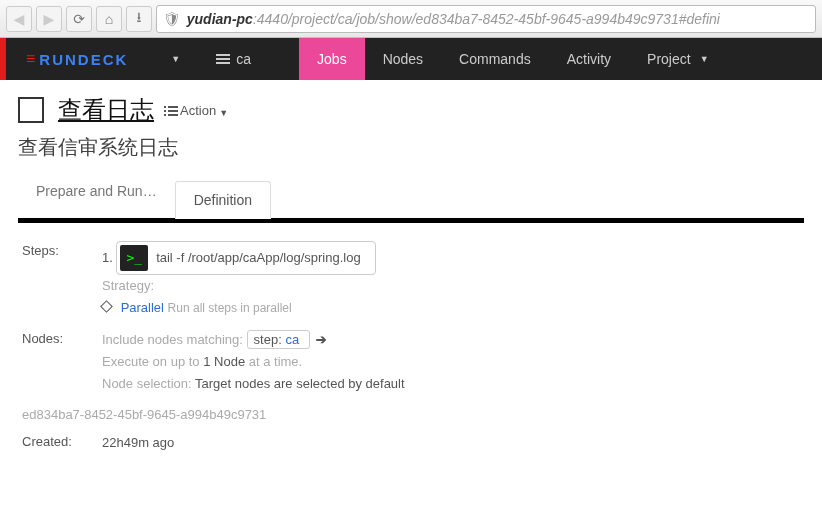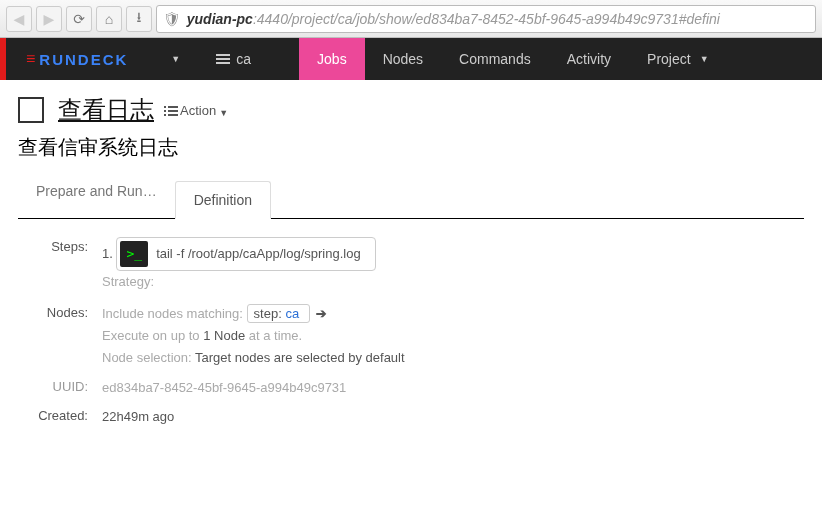--- a/index.html
+++ b/index.html
@@ -28,31 +28,31 @@
 
 
 .page { padding: 14px 18px; }
 .title-row { display:flex; align-items:center; gap:14px; }
 .title-icon { width:26px; height:26px; border:2px solid #333; display:inline-block;}
 .title-text { font-size:24px; color:#111; text-decoration:underline; }
 .action-drop { font-size:13px; color:#555; display:flex; align-items:flex-end; cursor:pointer;}
 .bullets { display:inline-block; width:12px;}
 .bullets i { display:block; width:10px; height:2px; background:#555; margin:2px 0; position:relative;}
 .bullets i::before { content:''; position:absolute; left:-4px; top:0; width:2px; height:2px; background:#555;}
-.subtitle { color:#000000; font-size:20px; margin:8px 0 12px; font-weight:300;}
+.subtitle { color:#404040; font-size:20px; margin:8px 0 12px; font-weight:300;}
 
 
-.tabs { display:flex; border-bottom:1px solid #000000; }
+.tabs { display:flex; border-bottom:5px solid #000000; }
 .tab { padding:10px 18px; color:#777; cursor:pointer; font-size:14px;}
 .tab.active { border:1px solid #ddd; border-bottom:1px solid #fff; border-radius:3px 3px 0 0; margin-bottom:-1px; color:#555;margin-top:8px;}
 
 
 .def { padding: 18px 4px 0; }
 .row { display:flex; margin-bottom:6px; }
-.label { width:80px; text-align:right; color:#999; padding-right:14px; padding-top:2px;}
+.label { width:80px; color:#999; padding-right:14px; padding-top:2px;}
 .label.dark { color:#555; }
 .content { flex:1; color:#555; line-height:1.7;}
 .stepbox { display:inline-flex; align-items:center; border:1px solid #ccc; border-radius:4px; padding:3px 14px 3px 3px; font-family: Menlo, Consolas, monospace; font-size:13px;}
 .prompt { background:#222; color:#0f0; padding:2px 6px; border-radius:2px; margin-right:8px; font-family:monospace;}
 .muted { color:#aaa; }
 .linkish { color:#2a6fd6; cursor:pointer;}
 .diamond { display:inline-block; width:9px; height:9px; border:1px solid #555; transform:rotate(45deg); margin-right:6px; vertical-align:1px;}
 .chip { border:1px solid #ccc; border-radius:3px; padding:1px 6px; font-size:13px;}
 .chip .v { color:#2a6fd6; }
 .arrow { font-weight:bold; margin-left:6px;}
@@ -133,20 +133,25 @@
   <div class="def">
     <div class="row">
       <div class="label dark">Steps:</div>
       <div class="content">
         <span>1.</span>
         <span class="stepbox">
           <span class="prompt">&gt;_</span>
           <span>tail -f /root/app/caApp/log/spring.log</span>
         </span>
         <div class="muted">Strategy:</div>
+        <div>
+          <span class="diamond"></span>
+          <span class="linkish">Parallel</span>
+          <span class="muted small">Run all steps in parallel</span>
+        </div>
       </div>
     </div>
 
     <div class="row" style="margin-top:10px;">
       <div class="label dark">Nodes:</div>
       <div class="content">
         <div>
           <span class="muted">Include nodes matching:</span>
           <span class="chip">
             <span>step:</span> <span class="v">ca</span>
@@ -159,21 +164,20 @@
           <span class="muted">at a time.</span>
         </div>
         <div>
           <span class="muted">Node selection:</span>
           <span>Target nodes are selected by default</span>
         </div>
       </div>
     </div>
 
     <div class="row" style="margin-top:8px;">
-      <div class="label">UUID:</div>
       <div class="content muted">ed834ba7-8452-45bf-9645-a994b49c9731</div>
     </div>
 
     <div class="row">
       <div class="label dark">Created:</div>
       <div class="content">22h49m ago</div>
     </div>
   </div>
 </div>
 

